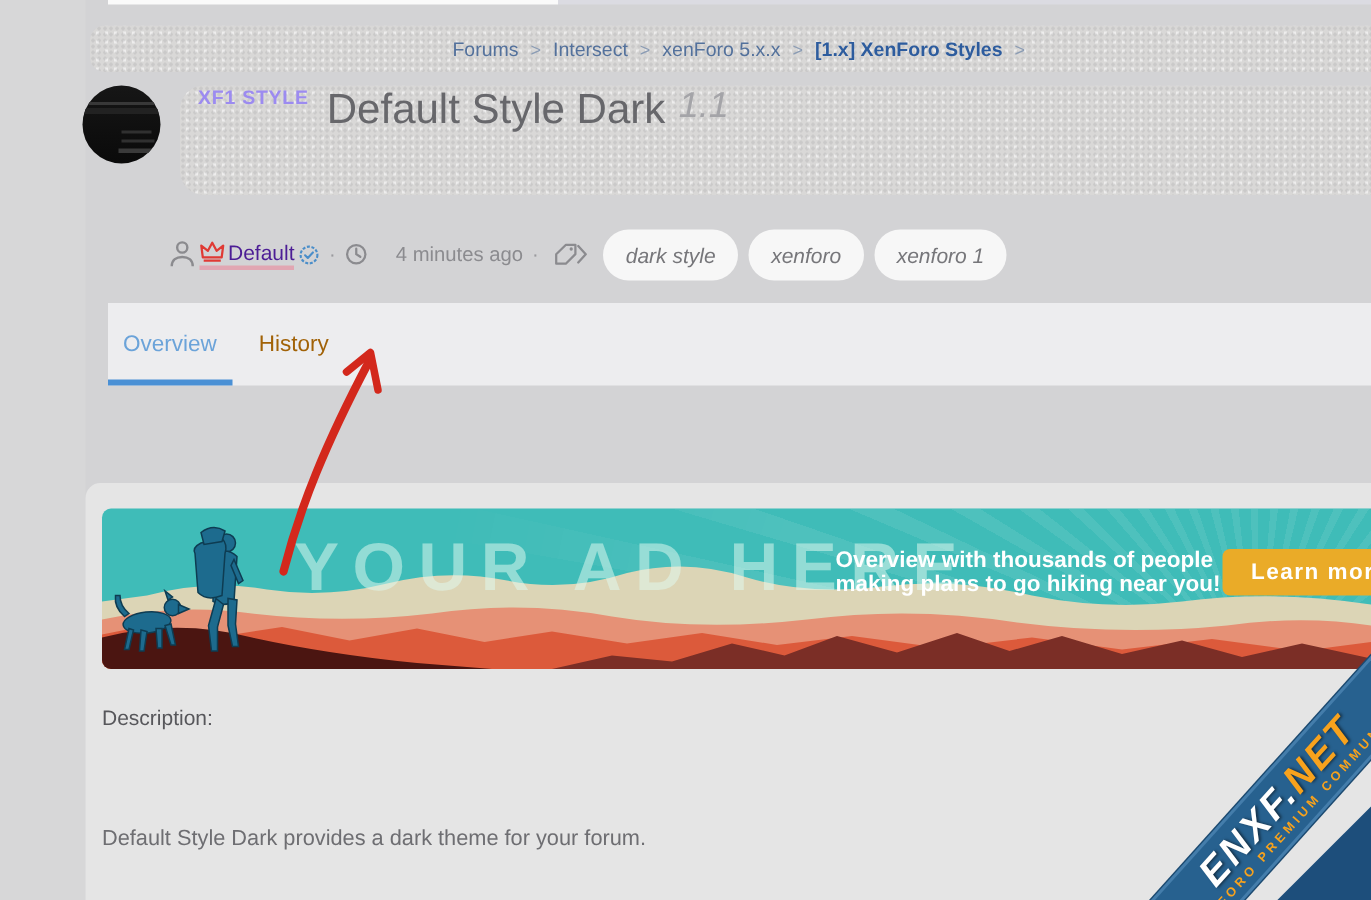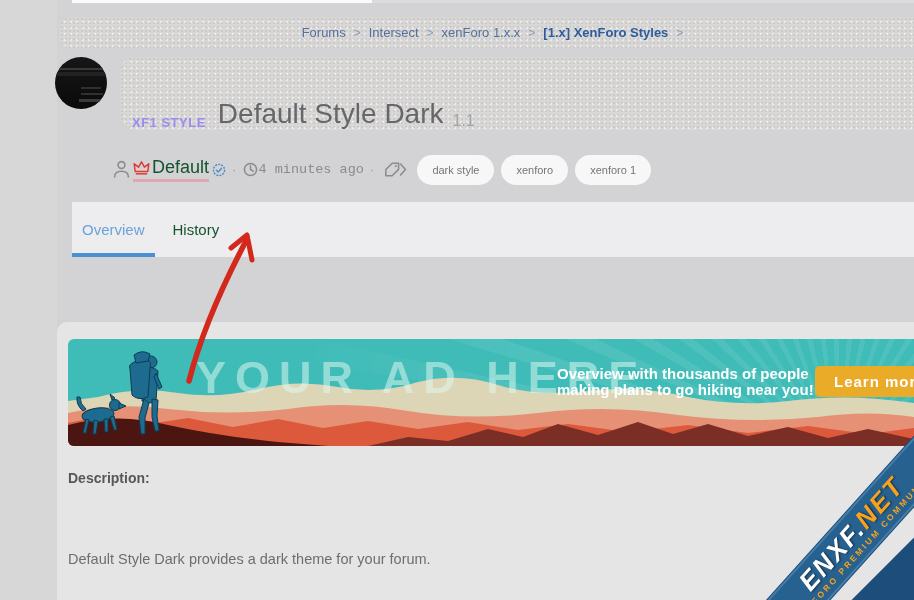--- a/index.html
+++ b/index.html
@@ -31,45 +31,45 @@
   .avatar { position:absolute; left:55px; top:57px; width:52px; height:52px; border-radius:50%;
     background:linear-gradient(#161616,#0a0a0a); overflow:hidden; cursor:pointer; }
   .av-stripe { position:absolute; background:#303030; }
   .av1 { left:4px; top:11px; width:44px; height:2px; background:#383838; }
   .av2 { left:0; top:15px; width:52px; height:4px; background:#222; }
   .av3 { left:26px; top:30px; width:20px; height:2px; }
   .av4 { left:26px; top:36px; width:22px; height:2px; }
   .av5 { left:24px; top:42px; width:24px; height:3px; background:#3a3a3a; }
 
   .title-bar { position:absolute; left:120px; top:57px; width:794px; height:73px;
-    border-radius:16px 0 0 16px; display:flex; align-items:flex-end; padding-left:12px; }
+    border-radius:16px 0 0 16px; display:flex; align-items:flex-start; padding-left:12px; }
   .prefix { color:#9c8bf0; font-weight:bold; font-size:13px; letter-spacing:0.5px;
     margin-right:12px; cursor:pointer; }
   .res-title { color:#67676b; font-size:28px; font-weight:normal; display:inline; }
-  .res-version { color:#a4a4a8; font-size:16px; margin-left:9px; }
+  .res-version { color:#a4a4a8; font-size:24px; margin-left:9px;font-style:italic; }
 
   
   .meta-row { position:absolute; left:113px; top:151px; height:37px; display:flex;
     align-items:center; font-size:13.5px; color:#8b8b8f; }
   .meta-row svg { display:block; }
   .author-wrap { display:flex; align-items:center; gap:2px; margin-left:3px;
     border-bottom:3px solid rgba(242,110,135,0.45); padding-bottom:1px; cursor:pointer; }
-  .author { color:#14532d; font-size:18px; text-decoration:none; }
+  .author { color:#4c1d95; font-size:14px; text-decoration:none; }
   .verified { margin-left:3px; }
   .dot-sep { margin:0 6px; color:#9a9a9e; }
-  .time-label { margin-left:1px;font-family:Liberation Mono, monospace; }
+  .time-label { margin-left:19px; }
   .tags-icon { margin-left:4px; margin-right:10px; }
   .pill { background:#f7f7f7; border-radius:18px; padding:9px 15px; color:#76767a;
-    font-size:11px; text-decoration:none; margin-right:7px; cursor:pointer; }
+    font-size:14px; text-decoration:none; margin-right:7px; cursor:pointer;font-style:italic; }
 
   
   .tab-bar { position:absolute; left:72px; top:202px; width:857px; height:55px;
     background:#ededef; display:flex; }
   .tab { position:relative; height:100%; display:flex; align-items:center;
-    padding:0 10px; font-size:15px; color:#14532d; cursor:pointer; }
+    padding:0 10px; font-size:15px; color:#a16207; cursor:pointer; }
   .tab.active { color:#6ba3d9; }
   .tab.active::after { content:""; position:absolute; left:0; right:0; bottom:0;
     height:4px; background:#4a90d5; }
   .tab + .tab { margin-left:8px; }
 
   
   .card { position:absolute; left:57px; top:322px; width:857px; height:278px;
     background:#e5e5e5; border-radius:10px 0 0 0; }
   .banner { position:absolute; left:11px; top:17px; width:846px; height:107px;
     background:#3fbcb8; border-radius:6px 0 0 6px; overflow:hidden; cursor:pointer; }
@@ -80,21 +80,21 @@
     mask:radial-gradient(circle at 91% 108%, #000 0 42%, transparent 72%); }
   .ad-headline { position:absolute; left:128px; top:13px; font-size:45px; font-weight:bold;
     letter-spacing:9px; color:rgba(225,250,240,0.52); white-space:nowrap; }
   .ad-copy { position:absolute; left:489px; top:27px; font-size:15px; line-height:16px;
     font-weight:bold; color:#ffffff; }
   .ad-button { position:absolute; left:747px; top:27px; width:135px; height:31px;
     background:#eaab28; border-radius:5px; color:#fff; font-weight:bold; font-size:15px;
     display:flex; align-items:center; padding-left:19px; letter-spacing:1px; cursor:pointer; }
   .mountains { position:absolute; left:0; bottom:0; width:846px; height:107px; }
 
-  .desc-label { position:absolute; left:11px; top:148px; font-weight:bold; font-size:14px;
+  .desc-label { position:absolute; left:11px; top:148px; font-weight:normal; font-size:14px;
     color:#57575b; }
   .desc-text { position:absolute; left:11px; top:229px; font-size:14.5px; color:#6e6e72; }
 
   
   .arrow-svg { position:absolute; left:0; top:0; width:914px; height:600px;
     pointer-events:none; z-index:50; }
 
   
   .corner-tri { position:absolute; right:0; bottom:0; width:80px; height:80px;
     background:#1d4e7b; clip-path:polygon(100% 22%, 100% 100%, 22% 100%); z-index:35; }
@@ -116,21 +116,21 @@
 <div class="page">
   <div class="left-gutter"></div>
   <div class="top-sliver-white"></div>
   <div class="top-sliver-lav"></div>
 
   <nav class="breadcrumb textured">
     <a class="crumb">Forums</a>
     <span class="crumb-sep">&gt;</span>
     <a class="crumb">Intersect</a>
     <span class="crumb-sep">&gt;</span>
-    <a class="crumb">xenForo 1.x.x</a>
+    <a class="crumb">xenForo 5.x.x</a>
     <span class="crumb-sep">&gt;</span>
     <a class="crumb crumb-current">[1.x] XenForo Styles</a>
     <span class="crumb-sep">&gt;</span>
   </nav>
 
   <div class="avatar">
     <div class="av-stripe av1"></div>
     <div class="av-stripe av2"></div>
     <div class="av-stripe av3"></div>
     <div class="av-stripe av4"></div>

